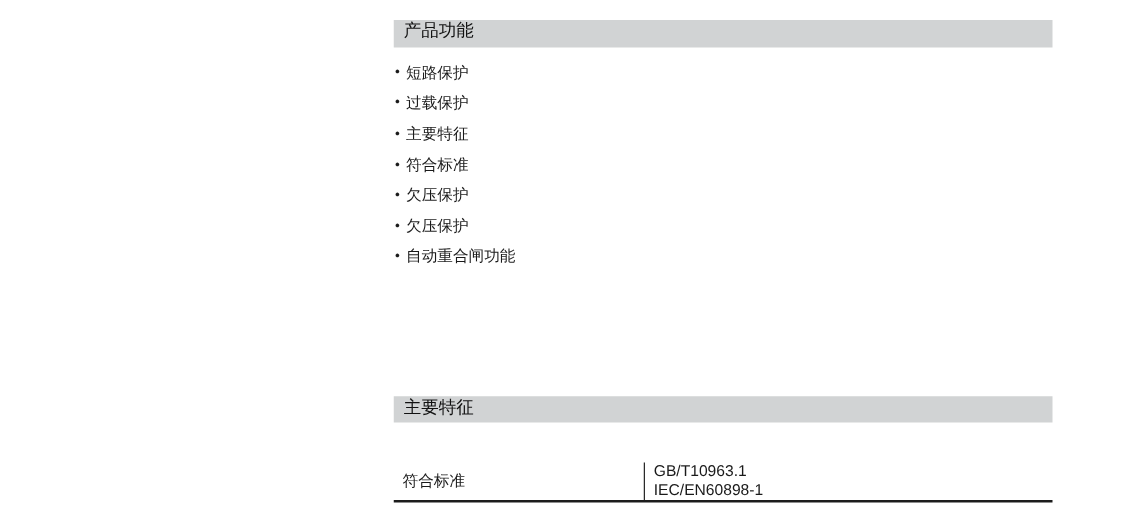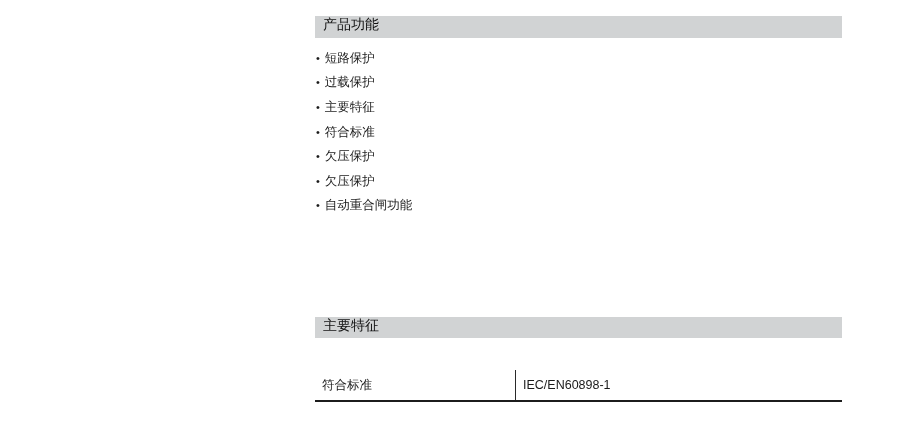--- a/index.html
+++ b/index.html
@@ -121,20 +121,21 @@
   </ul>
 
   <div class="section-bar bar-specs">
     <span>主要特征</span>
   </div>
 
   <div class="spec-table">
     <div class="spec-row row-standards">
       <div class="spec-label">符合标准</div>
       <div class="spec-value">
+        <span>GB/T10963.1</span>
         <span>IEC/EN60898-1</span>
       </div>
     </div>
     <div class="spec-row row-cert">
       <div class="spec-label">认证</div>
     </div>
   </div>
 
 </div>
 

